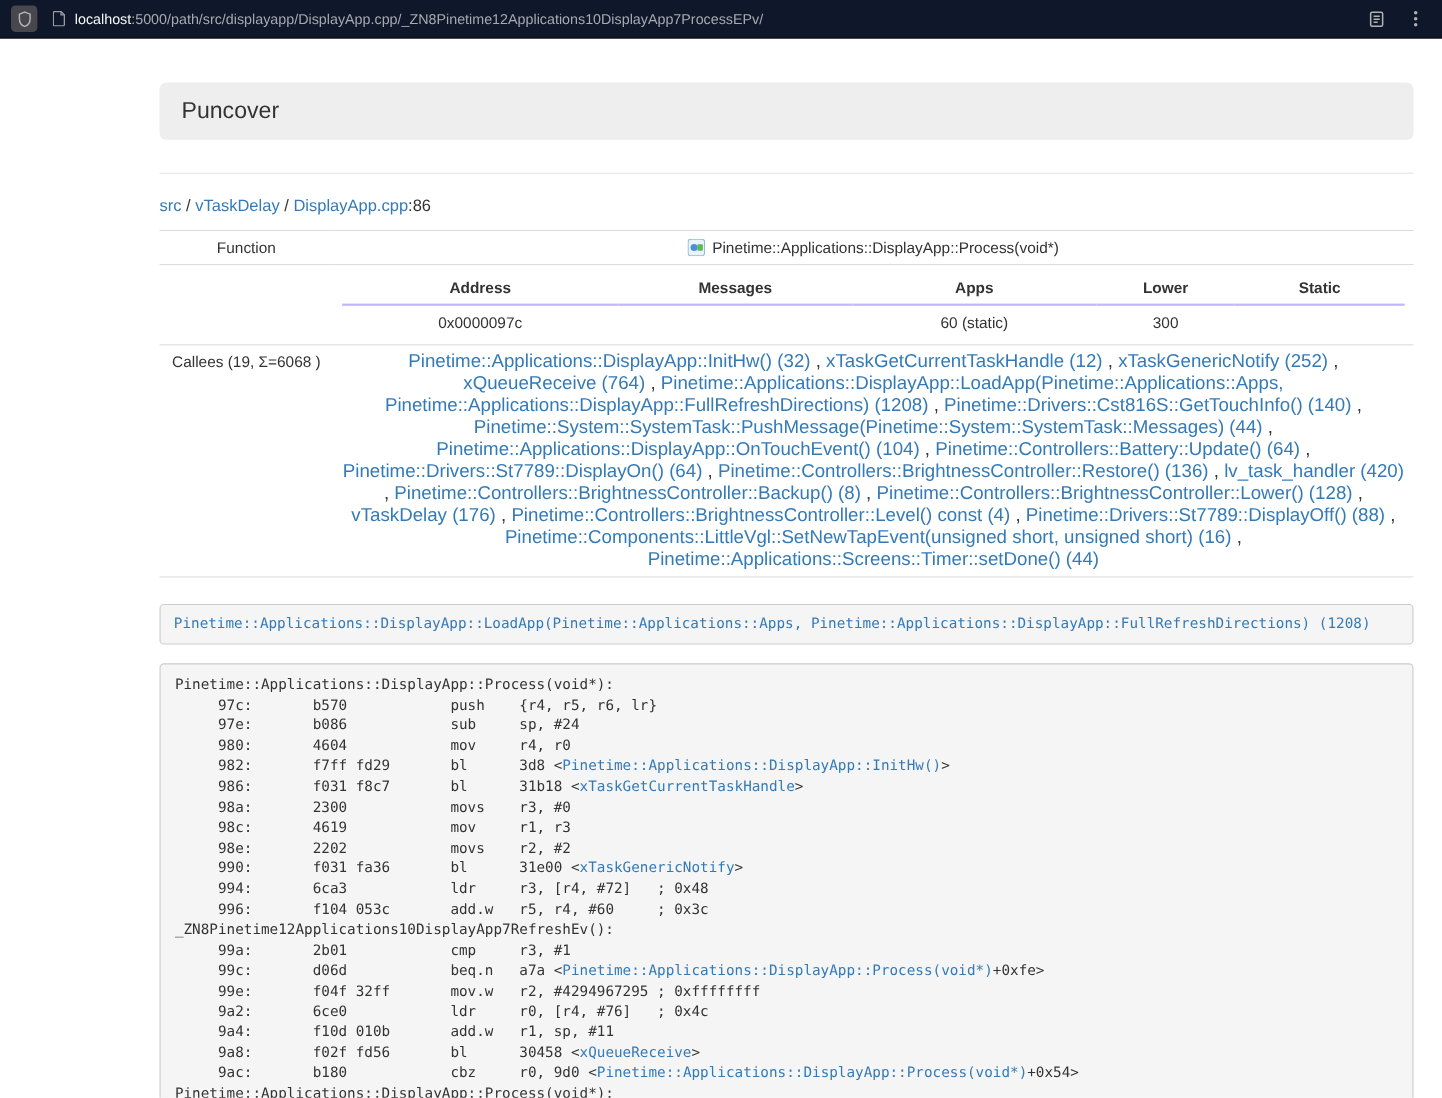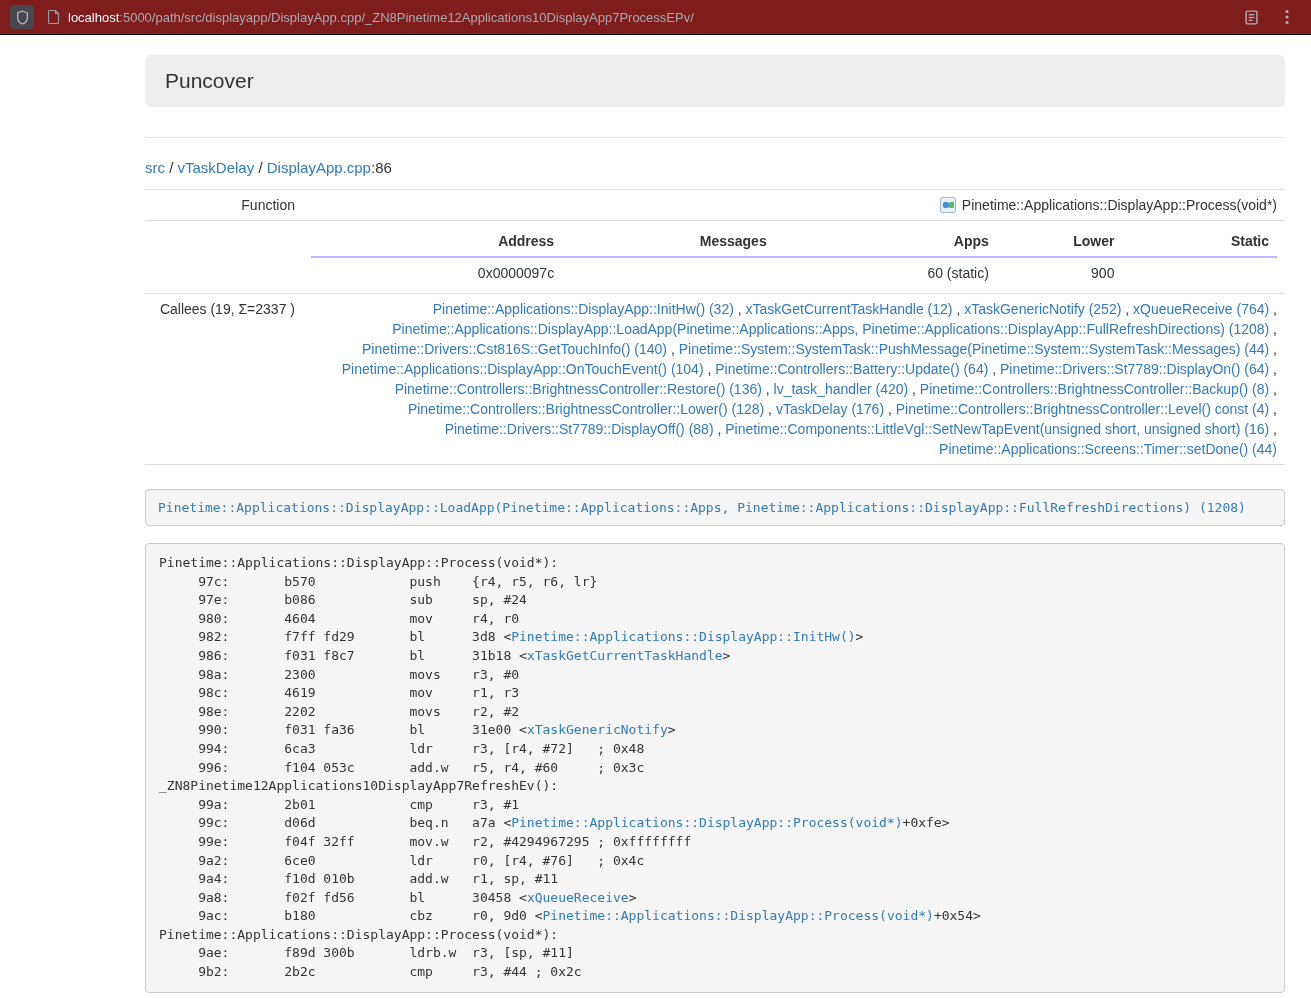--- a/index.html
+++ b/index.html
@@ -4,71 +4,71 @@
 <style>
   * { box-sizing: border-box; margin: 0; padding: 0; }
   html, body {
     width: 1311px; height: 998px; overflow: hidden;
     background: #ffffff;
     font-family: "Liberation Sans", "DejaVu Sans", sans-serif;
     color: #333;
   }
   
   .browser-bar {
-    height: 35px; background: #7f1d1d; border-bottom: 1px solid #0c0c0d;
+    height: 35px; background: #0f172a; border-bottom: 1px solid #0c0c0d;
     display: flex; align-items: center; padding: 0 10px; gap: 8px;
   }
   .shield-badge {
     width: 24px; height: 24px; border-radius: 4px; background: #47474d;
     display: flex; align-items: center; justify-content: center; flex: 0 0 auto;
   }
   .urlbar {
     flex: 1 1 auto; display: flex; align-items: center; gap: 8px;
     height: 28px; padding: 0 6px; overflow: hidden;
   }
   .url-text { font-size: 13px; white-space: nowrap; }
   .url-host { color: #f9f9fa; }
   .url-path { color: #a9a9af; }
   .toolbar-btn {
     width: 28px; height: 28px; border-radius: 3px; flex: 0 0 auto;
     display: flex; align-items: center; justify-content: center;
   }
   
   .container { width: 1140px; margin-left: 145px; }
   .jumbotron {
-    margin-top: 20px; background: #eeeeee; border-radius: 6px;
+    margin-top: 40px; background: #eeeeee; border-radius: 6px;
     padding: 14px 20px; 
   }
   .jumbotron h1 { font-size: 21px; font-weight: 500; color: #333; }
   hr.divider { border: 0; border-top: 1px solid #e5e5e5; margin-top: 30px; }
   .breadcrumb { margin-top: 21px; font-size: 15px; color: #333; }
   .breadcrumb a { font-weight: normal; }
   a.link { color: #337ab7; text-decoration: none; }
   
   table.tbl {
     width: 100%; border-collapse: collapse; margin-top: 13px;
     font-size: 14px; color: #333;
     border-bottom: 1px solid #ddd;
   }
   table.tbl th, table.tbl td {
-    text-align: right; vertical-align: top; padding: 5px 8px;
+    text-align: center; vertical-align: top; padding: 5px 8px;
     border-top: 1px solid #ddd; font-weight: normal; line-height: 20px;
   }
   th.rowhead { width: 158px; font-weight: bold; white-space: nowrap; }
   td.no-pad { padding: 0; }
   table.inner { width: 100%; border-collapse: collapse; margin: 0; border-bottom: 0; }
   table.inner th {
     font-weight: bold; border-top: 0; border-bottom: 2px solid #c4b5fd;
     padding: 5px 8px;
   }
   table.inner td { border-top: 0; padding: 5px 8px; }
   .c1 { width: 26%; } .c2 { width: 22%; } .c3 { width: 23%; }
   .c4 { width: 13%; } .c5 { width: 16%; }
   .func-icon { display: inline-block; width: 16px; height: 16px; vertical-align: text-bottom; margin-right: 6px; }
-  .callees { font-size: 14px; line-height: 20px; }
+  .callees { font-size: 17px; line-height: 20px; }
   
   .mono, pre.disasm {
     font-family: "DejaVu Sans Mono", "Liberation Mono", monospace;
     font-size: 13px;
   }
   .highlight-box {
     margin-top: 24px; background: #f5f5f5; border: 1px solid #ccc;
     border-radius: 4px; padding: 8px 12px; line-height: 18px; white-space: nowrap; overflow: hidden;
   }
   pre.disasm {
@@ -144,29 +144,29 @@
             <th class="c1">Address</th>
             <th class="c2">Messages</th>
             <th class="c3">Apps</th>
             <th class="c4">Lower</th>
             <th class="c5">Static</th>
           </tr>
           <tr>
             <td>0x0000097c</td>
             <td></td>
             <td>60 (static)</td>
-            <td>900</td>
+            <td>300</td>
             <td></td>
           </tr>
         </tbody>
             </table>
       </td>
     </tr>
     <tr>
-      <th class="rowhead">Callees (19, Σ=2337 )</th>
+      <th class="rowhead">Callees (19, Σ=6068 )</th>
       <td>
         <div class="callees"><a href="#" class="link">Pinetime::Applications::DisplayApp::InitHw() (32)</a> , <a href="#" class="link">xTaskGetCurrentTaskHandle (12)</a> , <a href="#" class="link">xTaskGenericNotify (252)</a> , <a href="#" class="link">xQueueReceive (764)</a> , <a href="#" class="link">Pinetime::Applications::DisplayApp::LoadApp(Pinetime::Applications::Apps, Pinetime::Applications::DisplayApp::FullRefreshDirections) (1208)</a> , <a href="#" class="link">Pinetime::Drivers::Cst816S::GetTouchInfo() (140)</a> , <a href="#" class="link">Pinetime::System::SystemTask::PushMessage(Pinetime::System::SystemTask::Messages) (44)</a> , <a href="#" class="link">Pinetime::Applications::DisplayApp::OnTouchEvent() (104)</a> , <a href="#" class="link">Pinetime::Controllers::Battery::Update() (64)</a> , <a href="#" class="link">Pinetime::Drivers::St7789::DisplayOn() (64)</a> , <a href="#" class="link">Pinetime::Controllers::BrightnessController::Restore() (136)</a> , <a href="#" class="link">lv_task_handler (420)</a> , <a href="#" class="link">Pinetime::Controllers::BrightnessController::Backup() (8)</a> , <a href="#" class="link">Pinetime::Controllers::BrightnessController::Lower() (128)</a> , <a href="#" class="link">vTaskDelay (176)</a> , <a href="#" class="link">Pinetime::Controllers::BrightnessController::Level() const (4)</a> , <a href="#" class="link">Pinetime::Drivers::St7789::DisplayOff() (88)</a> , <a href="#" class="link">Pinetime::Components::LittleVgl::SetNewTapEvent(unsigned short, unsigned short) (16)</a> , <a href="#" class="link">Pinetime::Applications::Screens::Timer::setDone() (44)</a></div>
       </td>
     </tr>
   </tbody>
     </table>
 
   <div class="highlight-box">
     <a href="#" class="link mono">Pinetime::Applications::DisplayApp::LoadApp(Pinetime::Applications::Apps, Pinetime::Applications::DisplayApp::FullRefreshDirections) (1208)</a>
   </div>

